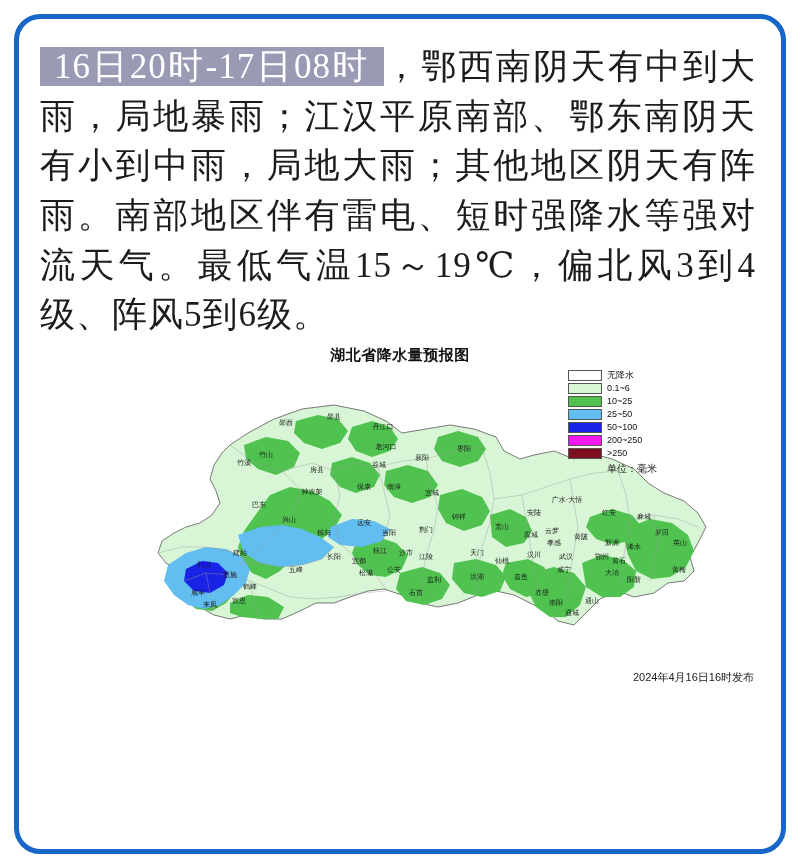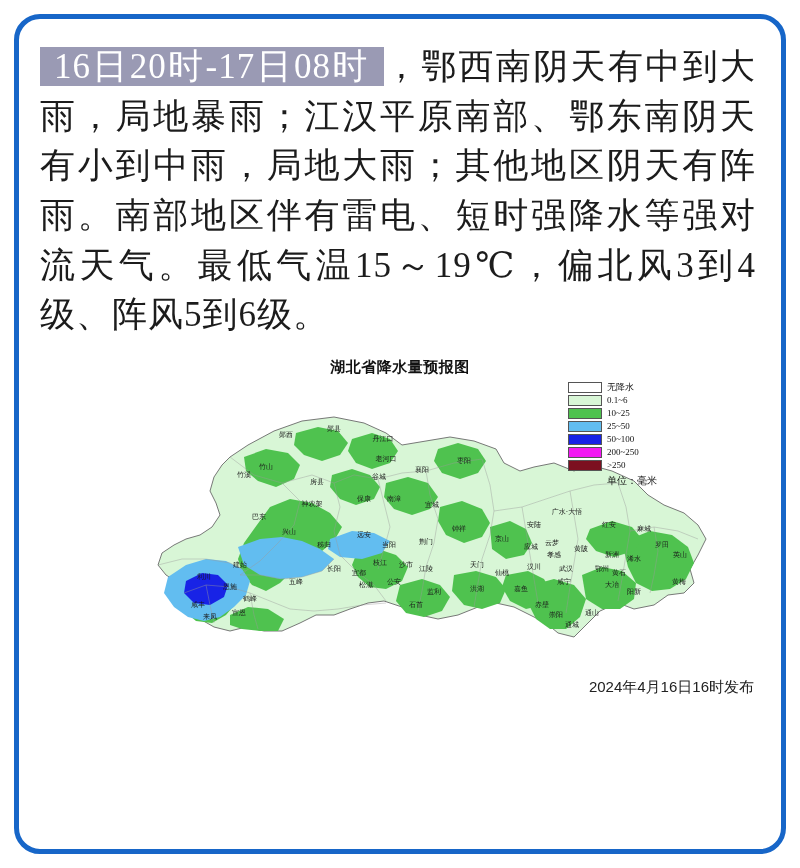--- a/index.html
+++ b/index.html
@@ -51,21 +51,21 @@
     font-family: "Liberation Serif", "DejaVu Serif", serif;
   }
   .highlight {
     background: #9a9ab4;
     color: #ffffff;
     padding: 0 14px;
   }
   
   .map-section {
     position: relative;
-    margin-top: 18px;
+    margin-top: 6px;
     width: 732px;
     height: 360px;
   }
   .map-title {
     text-align: center;
     font-size: 15px;
     font-weight: bold;
     color: #111;
     letter-spacing: 0.5px;
   }
@@ -103,33 +103,32 @@
   .legend-swatch {
     width: 34px;
     height: 11px;
     border: 1px solid #555;
     box-sizing: border-box;
     margin-right: 5px;
   }
   .legend-label {
     white-space: nowrap;
     line-height: 11px;
-    font-family: Liberation Serif, serif;
   }
   .legend-unit {
     margin-top: 2px;
     margin-left: 39px;
     font-size: 10px;
     white-space: nowrap;
   }
   .issue-note {
     position: absolute;
     right: 12px;
     bottom: 2px;
-    font-size: 15px;
+    font-size: 11px;
     color: #222;
     font-family: "Liberation Sans", sans-serif;
     white-space: nowrap;
   }
   .city-label {
     font-family: "Liberation Sans", sans-serif;
     font-size: 7px;
     fill: #1a1a1a;
   }
 </style>

